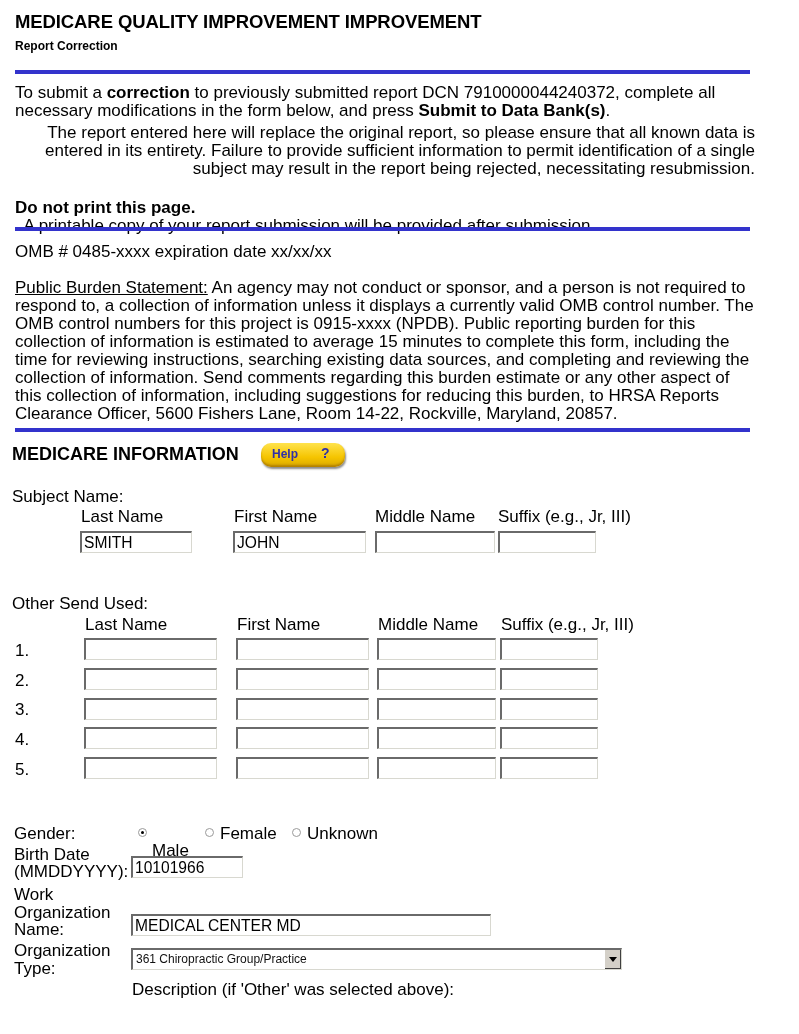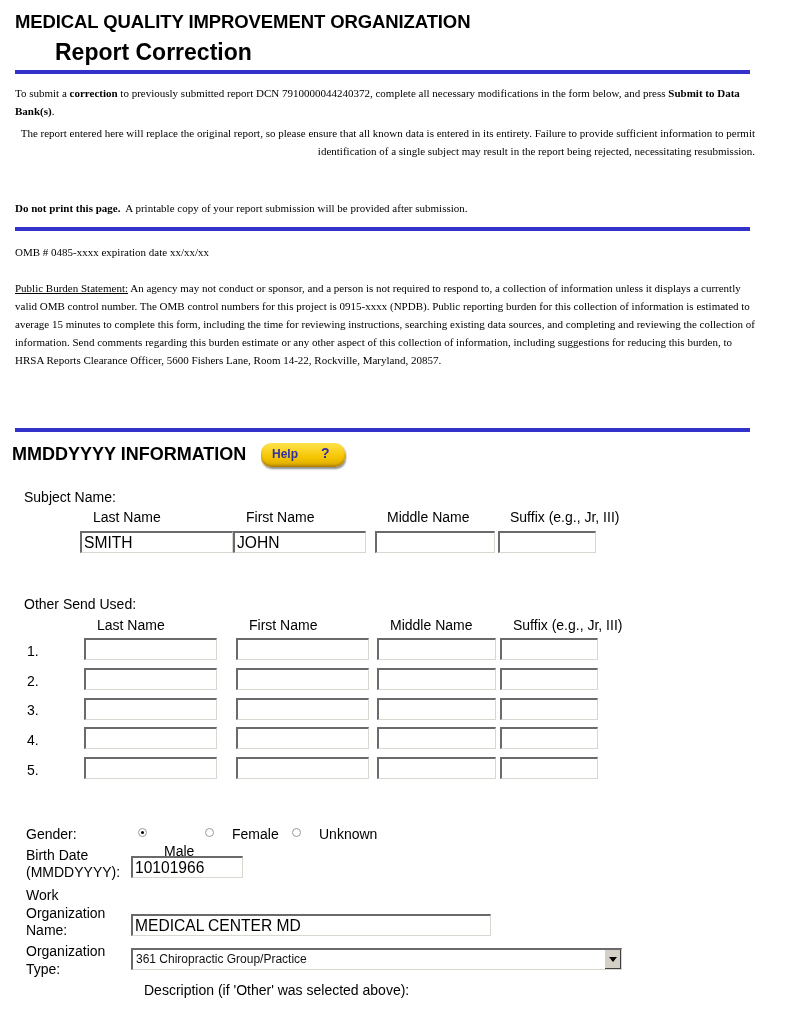--- a/index.html
+++ b/index.html
@@ -2,36 +2,36 @@
 <html><head>
 <meta charset="utf-8">
 <style>
   html, body { margin: 0; padding: 0; background: #ffffff; }
   body {
     width: 799px; height: 1034px; overflow: hidden; position: relative;
     font-family: "Liberation Sans", sans-serif; color: #000; font-size: 16px;
   }
   .abs { position: absolute; }
   .h1 { left: 15px; top: 11px; font-size: 18.5px; font-weight: bold; letter-spacing: -0.1px; }
-  .h2 { left: 15px; top: 39px; font-size: 23px; font-weight: bold; margin-left: 40px; }
+  .h2 { left: 15px; top: 39px; font-size: 12px; font-weight: bold; }
   .rule { position: absolute; left: 15px; width: 735px; height: 4px; background: #3333cc; }
-  .para { position: absolute; left: 15px; width: 740px; font-size: 11px; line-height: 18px; font-family: Liberation Serif, serif; }
+  .para { position: absolute; left: 15px; width: 740px; font-size: 17px; line-height: 18px; }
   .para b { font-weight: bold; }
   .u { text-decoration: underline; }
   .section-title { left: 12px; top: 444px; font-size: 18px; font-weight: bold; }
   .help-btn {
     position: absolute; left: 261px; top: 443px; width: 84px; height: 24px;
     border-radius: 10px;
     background: linear-gradient(#ffe34d, #f5c400 60%, #d9a800);
     box-shadow: 1px 2px 2px rgba(0,0,0,0.45), inset 0 -2px 2px rgba(140,90,0,0.5);
     cursor: pointer;
   }
   .help-btn .lbl { position: absolute; left: 11px; top: 4px; font-size: 12px; font-weight: bold; color: #2f2fa8; }
   .help-btn .q { position: absolute; left: 60px; top: 2px; font-size: 14px; font-weight: bold; color: #2f2fa8; }
-  .lbl-text { position: absolute; font-size: 14px; line-height: 18px; white-space: nowrap; margin-left: 12px; }
+  .lbl-text { position: absolute; font-size: 17px; line-height: 18px; white-space: nowrap; }
   .field {
     position: absolute; height: 22px; box-sizing: border-box;
     border-top: 2px solid #6a6a6a; border-left: 2px solid #6a6a6a;
     border-right: 1px solid #d8d8d0; border-bottom: 1px solid #d8d8d0;
     background: #fff; font-family: "Liberation Sans", sans-serif; font-size: 15.6px;
     padding: 1px 2px; margin: 0; outline: none; color: #000;
   }
   .radio {
     position: absolute; width: 9px; height: 9px; border-radius: 50%;
     border: 1px solid #9a9a9a; background: #fff; box-sizing: border-box;
@@ -51,51 +51,51 @@
     border-left: 1px solid #fff; box-shadow: inset -1px -1px 0 #404040;
   }
   .select .arrow::after {
     content: ""; position: absolute; left: 4px; top: 7px;
     border-left: 4px solid transparent; border-right: 4px solid transparent; border-top: 5px solid #000;
   }
 </style>
 </head>
 <body>
 
-<div class="abs h1">MEDICAL QUALITY IMPROVEMENT ORGANIZATION</div>
+<div class="abs h1">MEDICARE QUALITY IMPROVEMENT IMPROVEMENT</div>
 <div class="abs h2">Report Correction</div>
 <div class="rule" style="top:70px;"></div>
 
 <div class="para" style="top:84px;"><span>To submit a </span><b>correction</b><span> to previously submitted report DCN 7910000044240372, complete all necessary modifications in the form below, and press </span><b>Submit to Data Bank(s)</b><span>.</span></div>
 
 <div class="para" style="top:124px;text-align:right;">The report entered here will replace the original report, so please ensure that all known data is entered in its entirety. Failure to provide sufficient information to permit identification of a single subject may result in the report being rejected, necessitating resubmission.</div>
 
 <div class="para" style="top:199px;"><b>Do not print this page.</b><span style="white-space:pre">  A printable copy of your report submission will be provided after submission.</span></div>
 
 <div class="rule" style="top:227px;"></div>
 
 <div class="para" style="top:243px;">OMB # 0485-xxxx expiration date xx/xx/xx</div>
 
 <div class="para" style="top:279px;"><span class="u">Public Burden Statement:</span><span> An agency may not conduct or sponsor, and a person is not required to respond to, a collection of information unless it displays a currently valid OMB control number. The OMB control numbers for this project is 0915-xxxx (NPDB). Public reporting burden for this collection of information is estimated to average 15 minutes to complete this form, including the time for reviewing instructions, searching existing data sources, and completing and reviewing the collection of information. Send comments regarding this burden estimate or any other aspect of this collection of information, including suggestions for reducing this burden, to HRSA Reports Clearance Officer, 5600 Fishers Lane, Room 14-22, Rockville, Maryland, 20857.</span></div>
 
 <div class="rule" style="top:428px;"></div>
 
-<div class="abs section-title">MMDDYYYY INFORMATION</div>
+<div class="abs section-title">MEDICARE INFORMATION</div>
 <div class="help-btn">
   <span class="lbl">Help</span>
   <span class="q">?</span>
 </div>
 
 <div class="lbl-text" style="left:12px; top:488px;">Subject Name:</div>
 <div class="lbl-text" style="left:81px; top:508px;">Last Name</div>
 <div class="lbl-text" style="left:234px; top:508px;">First Name</div>
 <div class="lbl-text" style="left:375px; top:508px;">Middle Name</div>
 <div class="lbl-text" style="left:498px; top:508px;">Suffix (e.g., Jr, III)</div>
 
-<input class="field" style="left: 80px; top: 531px; width: 153px;" value="SMITH">
+<input class="field" style="left: 80px; top: 531px; width: 112px;" value="SMITH">
 <input class="field" style="left: 233px; top: 531px; width: 133px;" value="JOHN">
 <input class="field" style="left: 375px; top: 531px; width: 120px;" value="">
 <input class="field" style="left: 498px; top: 531px; width: 98px;" value="">
 
 <div class="lbl-text" style="left:12px; top:595px;">Other Send Used:</div>
 <div class="lbl-text" style="left:85px; top:616px;">Last Name</div>
 <div class="lbl-text" style="left:237px; top:616px;">First Name</div>
 <div class="lbl-text" style="left:378px; top:616px;">Middle Name</div>
 <div class="lbl-text" style="left:501px; top:616px;">Suffix (e.g., Jr, III)</div>
 

